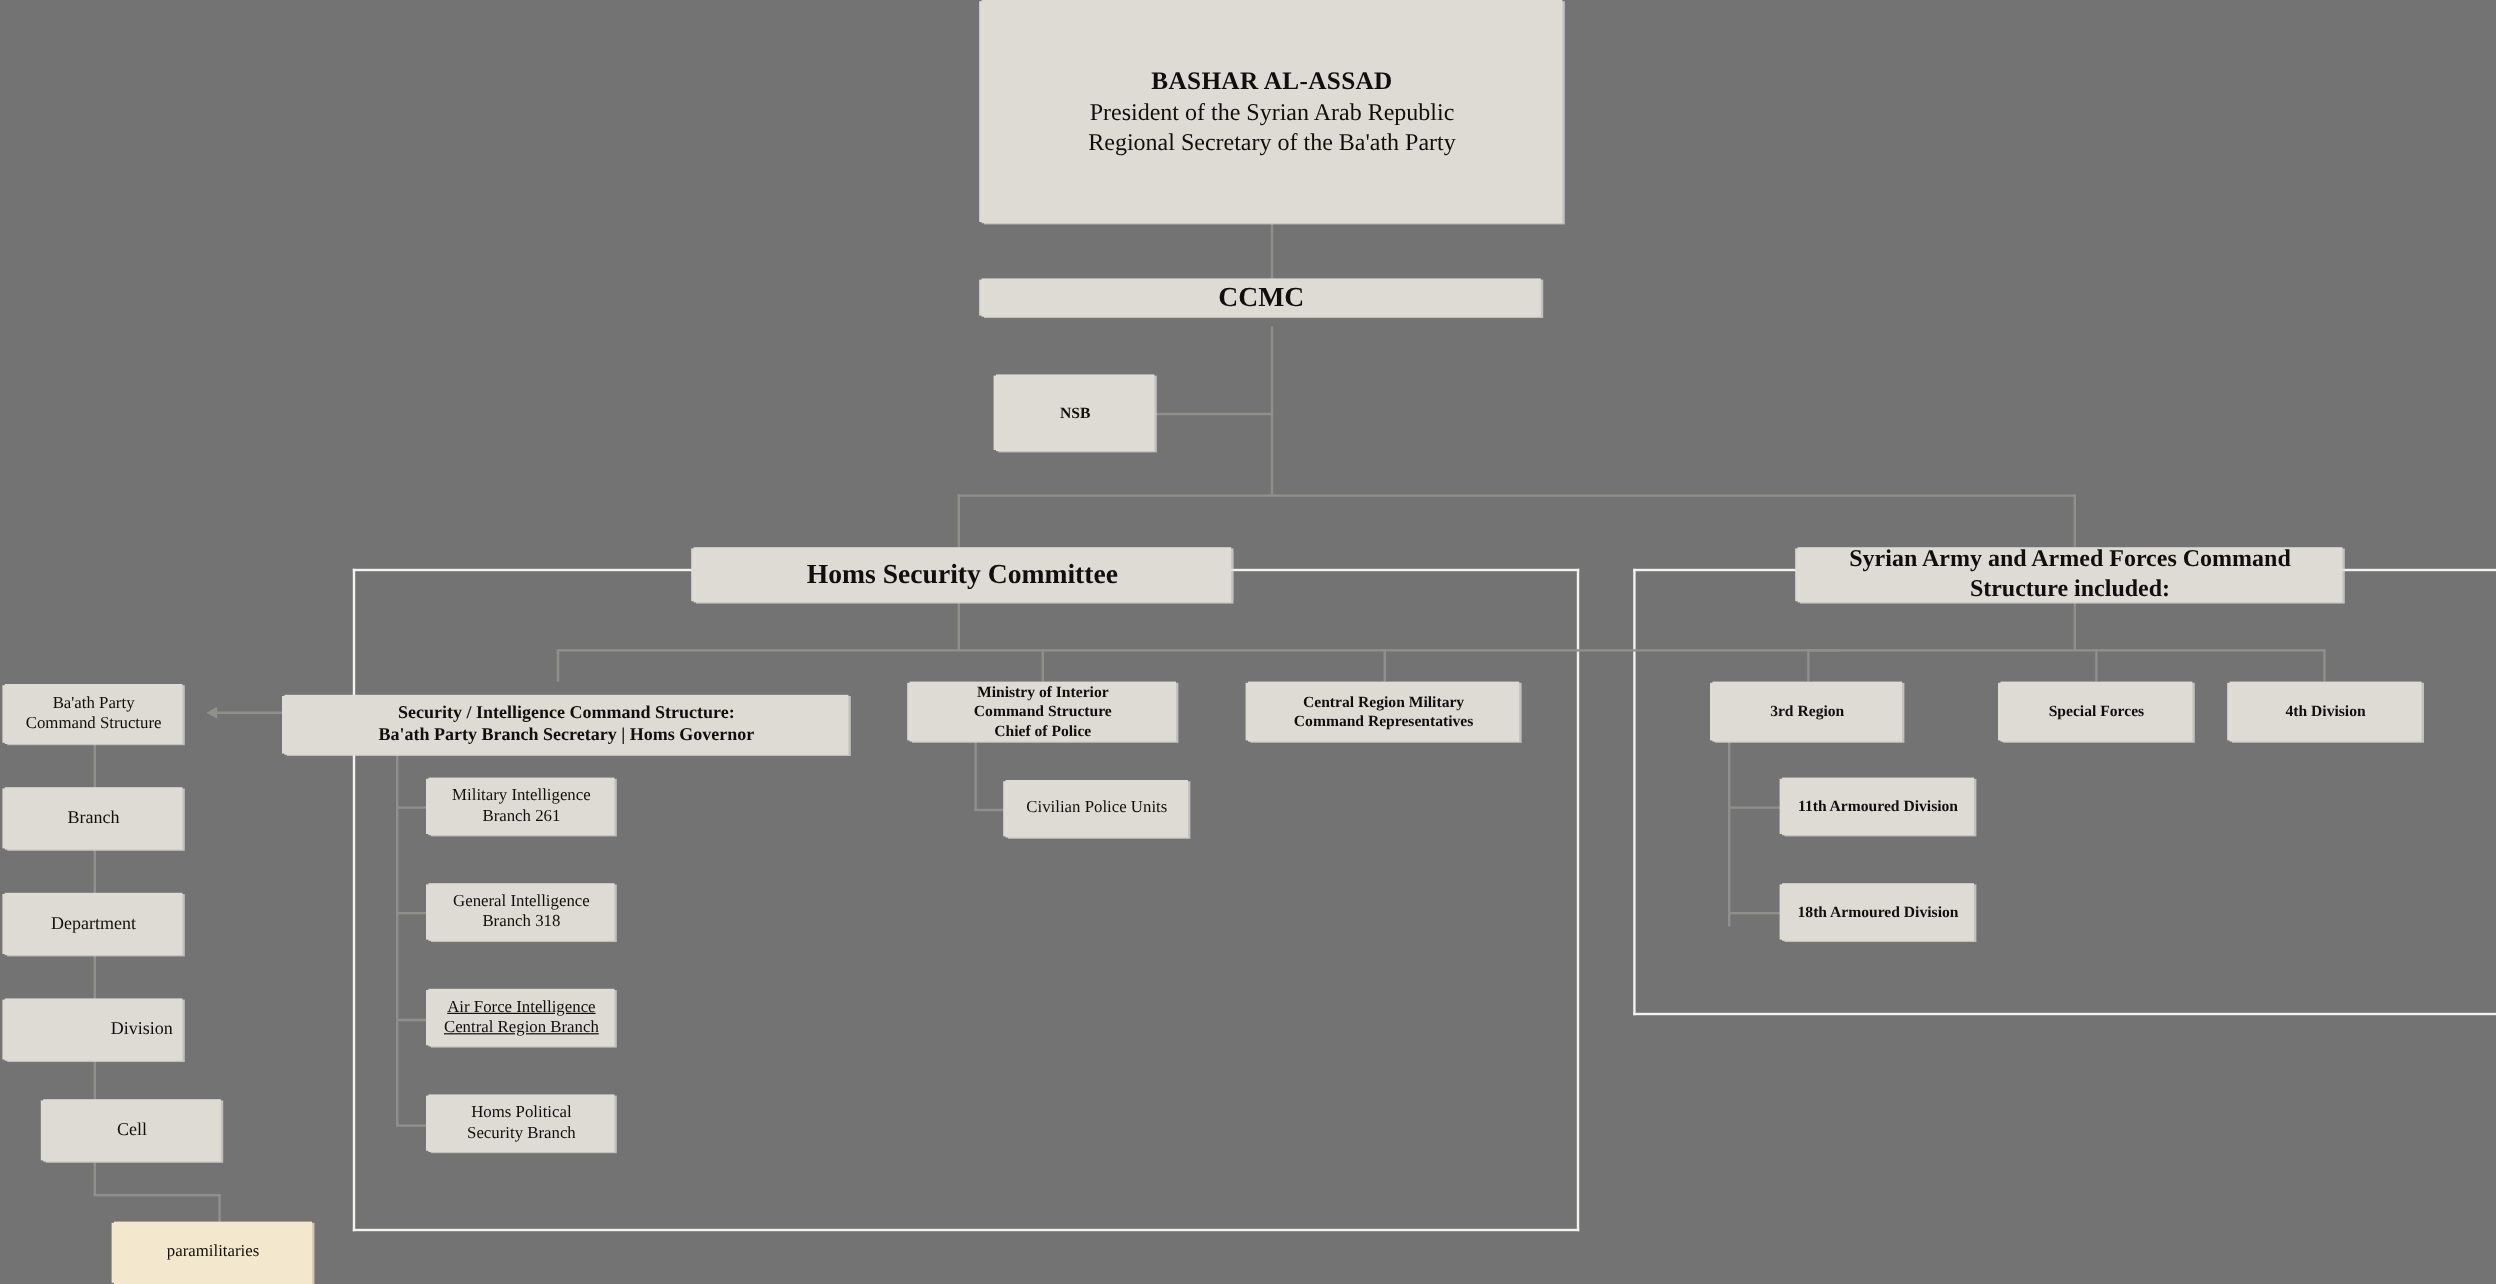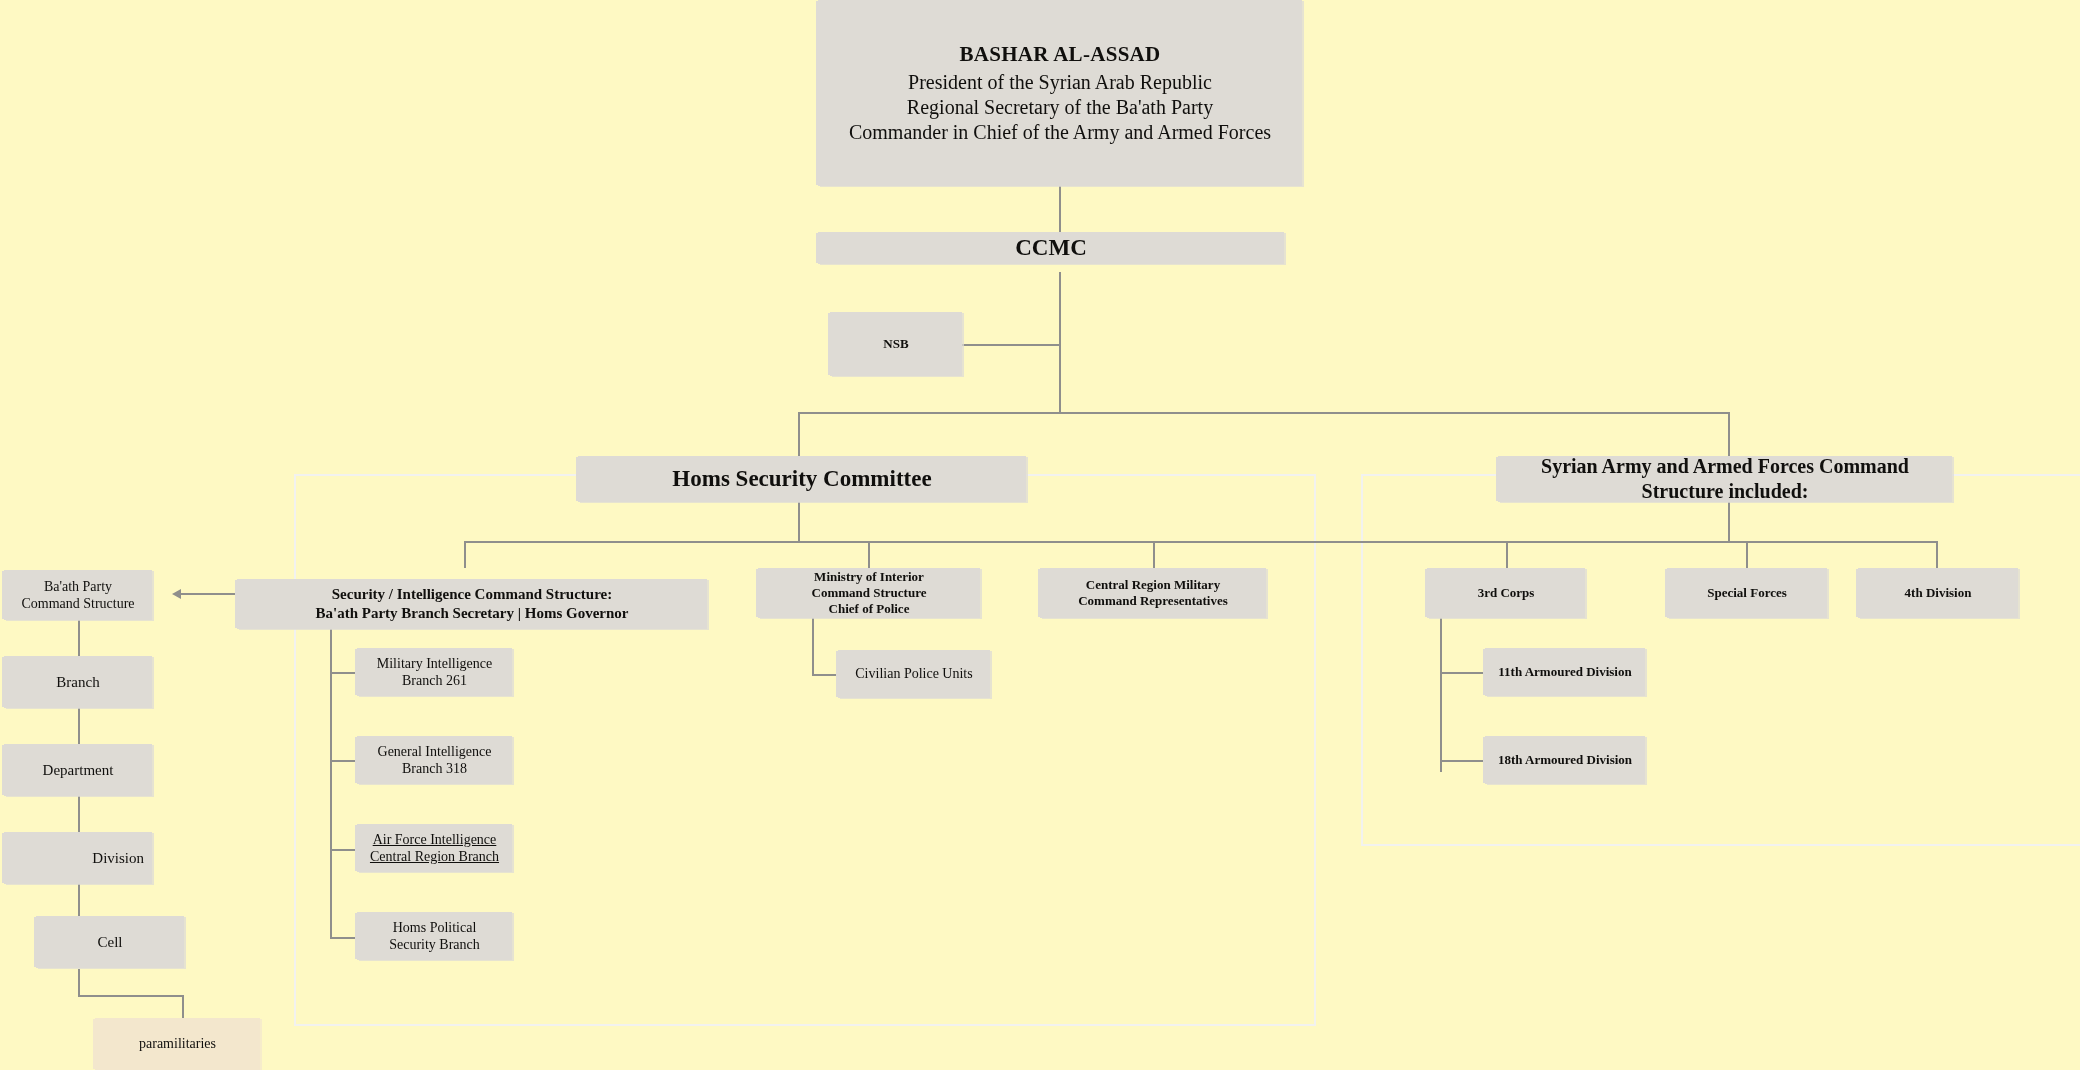--- a/index.html
+++ b/index.html
@@ -1,17 +1,17 @@
 <!DOCTYPE html>
 <html><head>
 <meta charset="utf-8">
 <style>
   html,body{margin:0;padding:0;background:#000;}
   body{width:2080px;height:1070px;overflow:hidden;font-family:"Liberation Serif","DejaVu Serif",serif;}
-  #stage{position:relative;width:2080px;height:1070px;background:#fef9c3;}
+  #stage{position:relative;width:2080px;height:1070px;background:#737373;}
 
   .box{
     position:absolute;
     background:#dedbd5;
     color:#100f0d;
     display:flex;align-items:center;justify-content:center;
     text-align:center;
     line-height:1.25;
     box-sizing:border-box;
     padding:4px 8px;
@@ -89,21 +89,20 @@
   <div class="ln" style="left:78px;top:796px;width:2px;height:40px;"></div>
   <div class="ln" style="left:78px;top:884px;width:2px;height:32px;"></div>
   <div class="ln" style="left:78px;top:969px;width:2px;height:27px;"></div>
   <div class="ln" style="left:78px;top:995px;width:106px;height:2px;"></div>
   <div class="ln" style="left:182px;top:995px;width:2px;height:25px;"></div>
 
   <div class="box b-president" style="left:818px;top:0px;width:484px;height:186px;flex-direction:column;">
     <span class="name">BASHAR AL-ASSAD</span>
     <span>President of the Syrian Arab Republic</span>
     <span>Regional Secretary of the Ba'ath Party</span>
-    <span>Commander in Chief of the Army and Armed Forces</span>
   </div>
 
   <div class="box b-big" style="left:818px;top:232px;width:466px;height:32px;">
     <span class="txt">CCMC</span>
   </div>
 
   <div class="box b-small" style="left:830px;top:312px;width:132px;height:64px;">
     <span class="txt">NSB</span>
   </div>
 
@@ -167,21 +166,21 @@
   <div class="box b-plain-sm" style="left:357px;top:912px;width:155px;height:48px;">
     <span class="txt">Homs Political
 Security Branch</span>
   </div>
 
   <div class="box b-plain-sm" style="left:838px;top:650px;width:152px;height:48px;">
     <span class="txt">Civilian Police Units</span>
   </div>
 
   <div class="box b-small" style="left:1427px;top:568px;width:158px;height:50px;">
-    <span class="txt">3rd Corps</span>
+    <span class="txt">3rd Region</span>
   </div>
   <div class="box b-small" style="left:1667px;top:568px;width:160px;height:50px;">
     <span class="txt">Special Forces</span>
   </div>
   <div class="box b-small" style="left:1858px;top:568px;width:160px;height:50px;">
     <span class="txt">4th Division</span>
   </div>
 
   <div class="box b-small" style="left:1485px;top:648px;width:160px;height:48px;">
     <span class="txt">11th Armoured Division</span>

